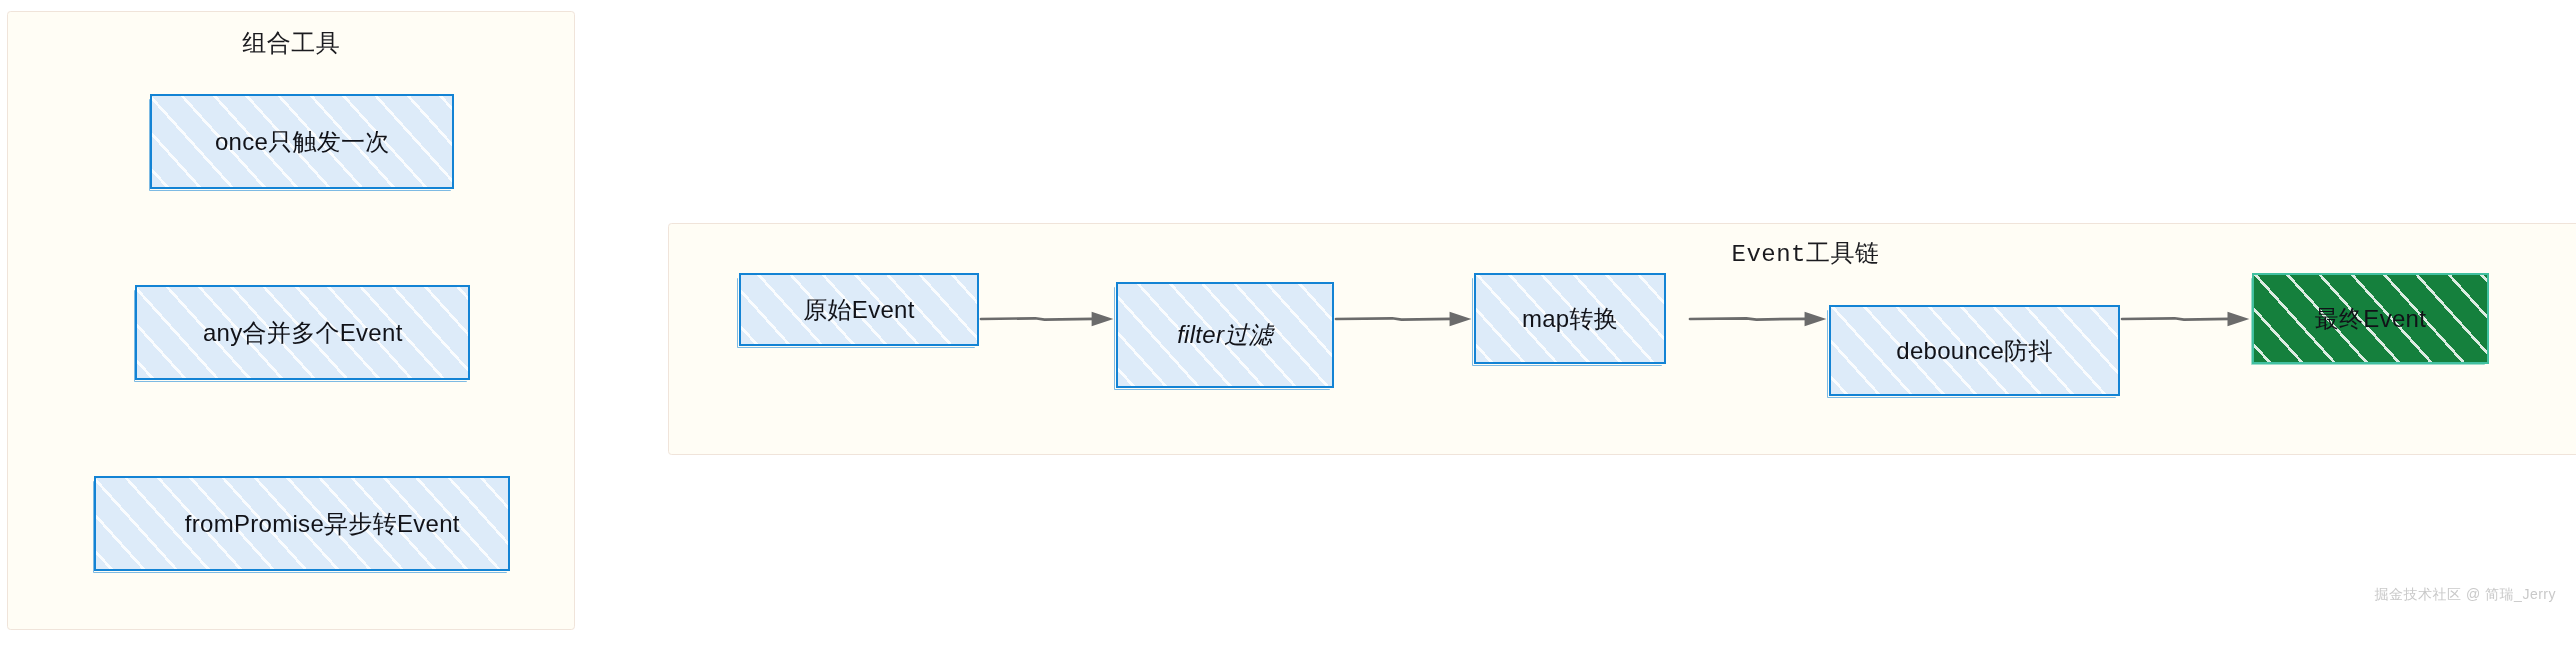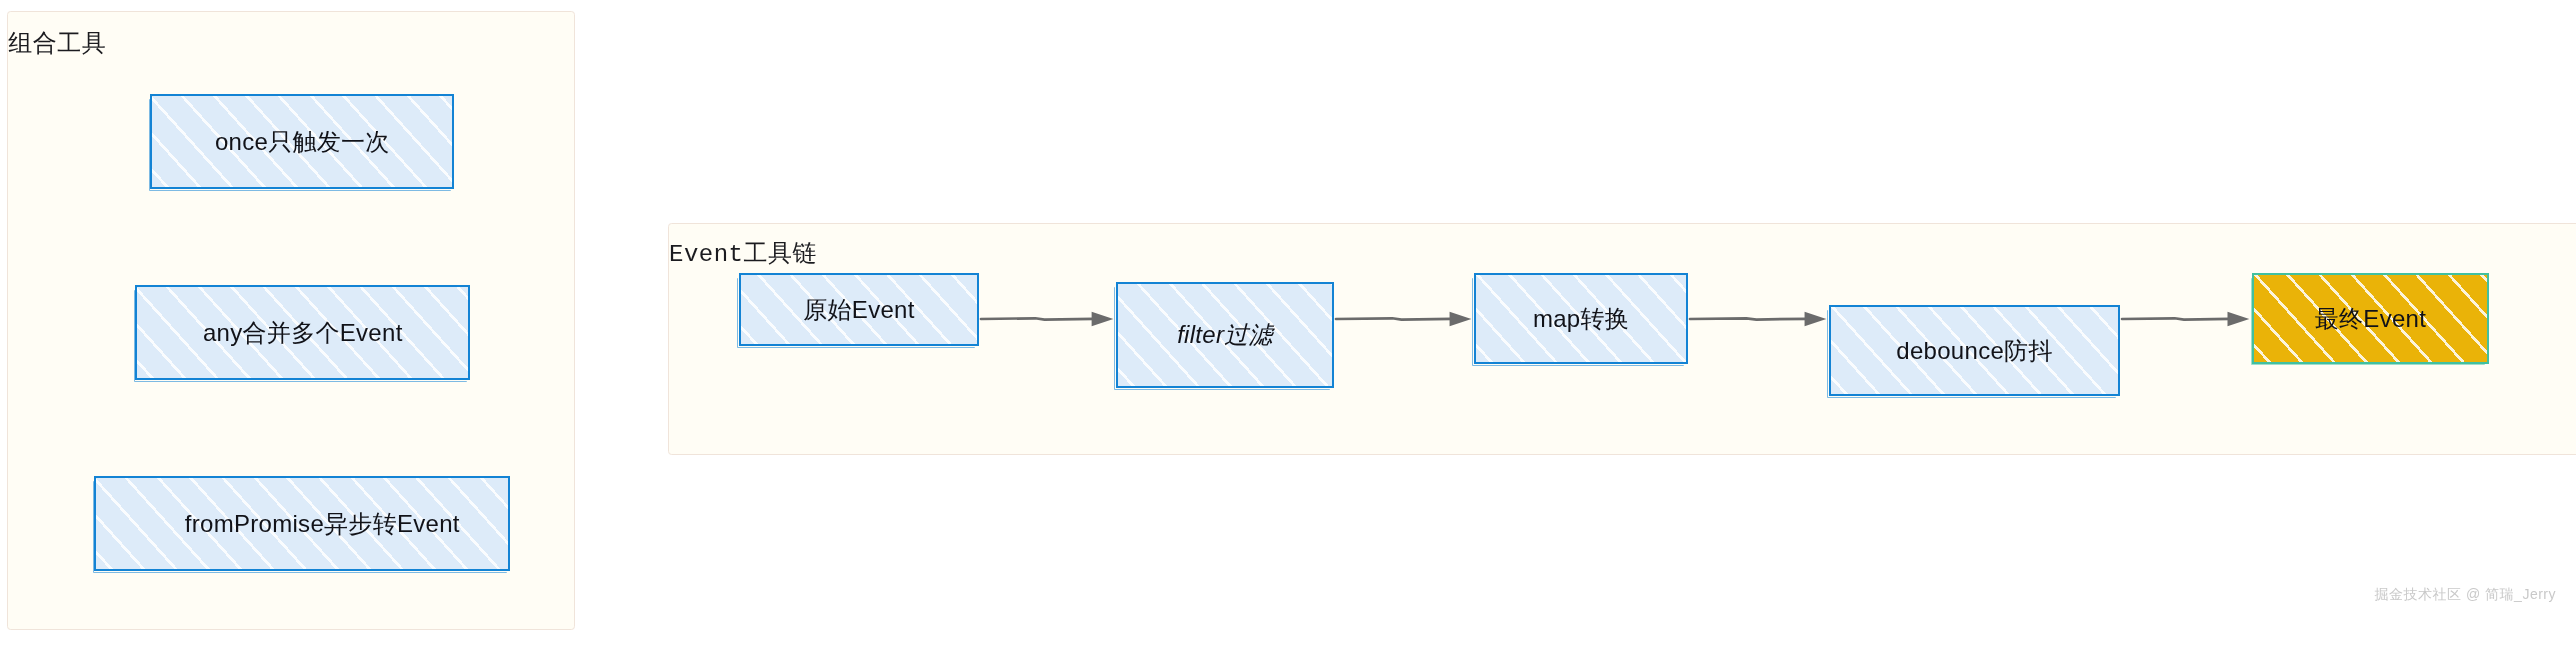--- a/index.html
+++ b/index.html
@@ -23,21 +23,21 @@
     border-radius: 3.6px;
     box-sizing: border-box;
   }
   #panel-left  { left: 7.3px;   top: 11px;  width: 568px;  height: 619px; }
   #panel-right { left: 668px; top: 223px; width: 2275px; height: 232px; font-family: Liberation Mono, monospace; }
 
   .panel-title {
     position: absolute;
     left: 0;
     width: 100%;
-    text-align: left;
+    text-align: center;
     font-size: 24px;
     color: #1b1b1f;
     letter-spacing: 0.5px;
     white-space: nowrap;
   }
   #panel-left  .panel-title { top: 14.6px; }
   #panel-right .panel-title { top: 12.7px; }
 
   
   .node {
@@ -84,21 +84,21 @@
       );
   }
   .node.blue::after {
     left: -3.6px; right: 1.8px; top: 2.7px; bottom: -3.6px;
     border-left: 1.8px solid rgba(19,131,212,.55);
     border-bottom: 1.8px solid rgba(19,131,212,.55);
     border-radius: 0.9px;
   }
 
   .node.green {
-    background: #eab308;
+    background: #15803d;
     border: 2.7px solid #41c0a0;
   }
   .node.green::before {
     background:
       repeating-linear-gradient(
         48deg,
         rgba(255,255,255,0) 0px,
         rgba(255,255,255,0) 10px,
         rgba(255,255,255,.85) 10px,
         rgba(255,255,255,.85) 12.7px,
@@ -114,21 +114,21 @@
   }
 
   
   #node-once        { left: 142px; top: 82px;  width: 304px; height: 95px; }
   #node-any         { left: 127px; top: 273px; width: 335px; height: 95px; }
   #node-frompromise { left: 86px;  top: 464px; width: 416px; height: 95px; padding-left: 40px; }
 
   
   #node-source   { left: 739px;  top: 273px; width: 240px; height: 73px; }
   #node-filter   { left: 1116px; top: 282px; width: 218px; height: 106px; font-style: italic; }
-  #node-map      { left: 1474px; top: 273px; width: 214px; height: 91px; }
+  #node-map      { left: 1474px; top: 273px; width: 192px; height: 91px; }
   #node-debounce { left: 1829px; top: 273px; width: 291px; height: 91px; margin-top: 32px; }
   #node-final    { left: 2252px; top: 273px; width: 237px; height: 91px; }
 
   
   .arrow {
     position: absolute;
     top: 309px;
     height: 20px;
   }
   .arrow svg { display: block; overflow: visible; }

